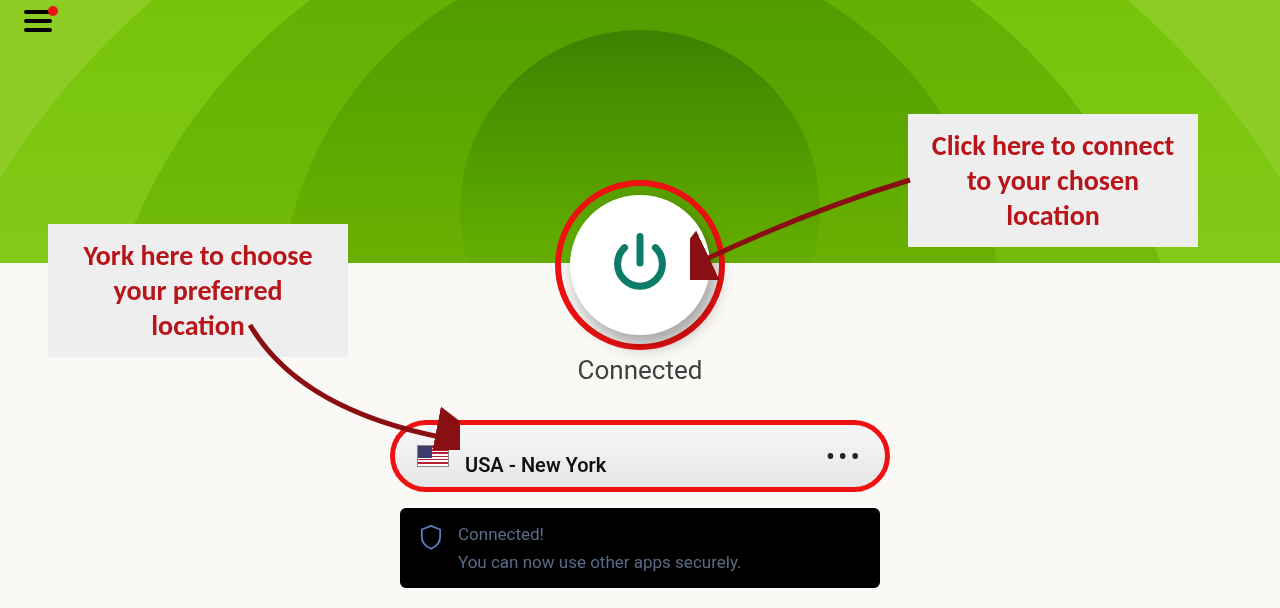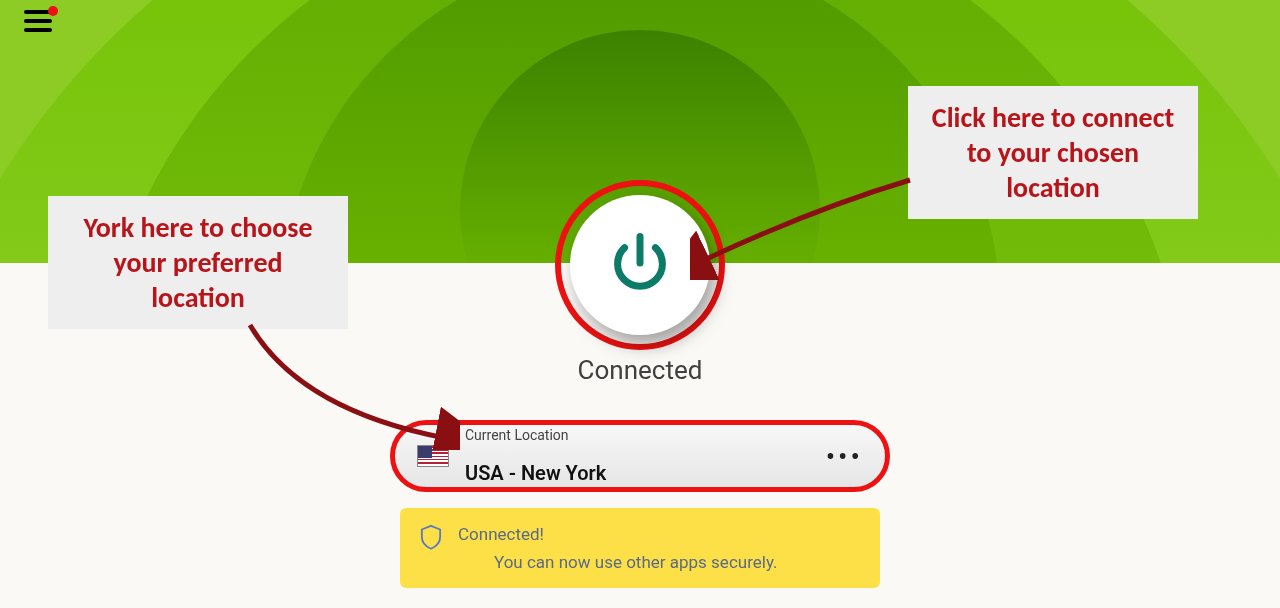--- a/index.html
+++ b/index.html
@@ -106,39 +106,40 @@
   .loc-label { font-size:14px; color:#444; }
   .loc-name  { font-size:20px; font-weight:600; color:#111; margin-top:18px;}
   .dots { font-size:28px; letter-spacing:3px; color:#222; cursor:pointer; }
 
   
   .info-card {
     position:absolute;
     left:50%; top:508px;
     transform:translateX(-50%);
     width:480px; padding:16px 20px;
-    background:#fde047;
+    background:#000000;
     border-radius:6px;
     display:flex; gap:16px;
   }
   .shield { width:22px; height:26px; flex-shrink:0; }
   .info-title { color:#5a6b85; font-size:17px; }
-  .info-sub   { color:#5a6b85; font-size:17px; margin-top:8px;margin-left:36px; }
+  .info-sub   { color:#5a6b85; font-size:17px; margin-top:8px; }
 
   
   .callout {
     position:absolute;
     background:#eee;
     padding:14px 18px;
     font-size:28px;
     font-weight:600;
     color:#b8151b;
     text-align:center;
     line-height:1.25;
     font-family: Calibri, Arial, sans-serif;
+    margin-top: 28px;
   }
   .callout.right { top:86px; left:908px; width:290px; }
   .callout.left  { top:196px; left:48px;  width:300px; }
 
   
   .arrow { position:absolute; pointer-events:none; }
 </style>
 </head>
 <body>
 
@@ -165,21 +166,20 @@
       </svg>
     </span>
   </div>
 </div>
 
 <div class="status-text">Connected</div>
 
 <div class="loc-pill">
   <div class="flag"></div>
   <div class="loc-text">
-    <div class="loc-label">Current Location</div>
     <div class="loc-name">USA - New York</div>
   </div>
   <div class="dots">•••</div>
 </div>
 
 <div class="info-card">
   <span class="shield">
     <svg viewBox="0 0 24 28" fill="none" stroke="#5a7bbd" stroke-width="2">
       <path d="M12 2 L22 6 V14 C22 21 17 25 12 27 C7 25 2 21 2 14 V6 Z"></path>
     </svg>

